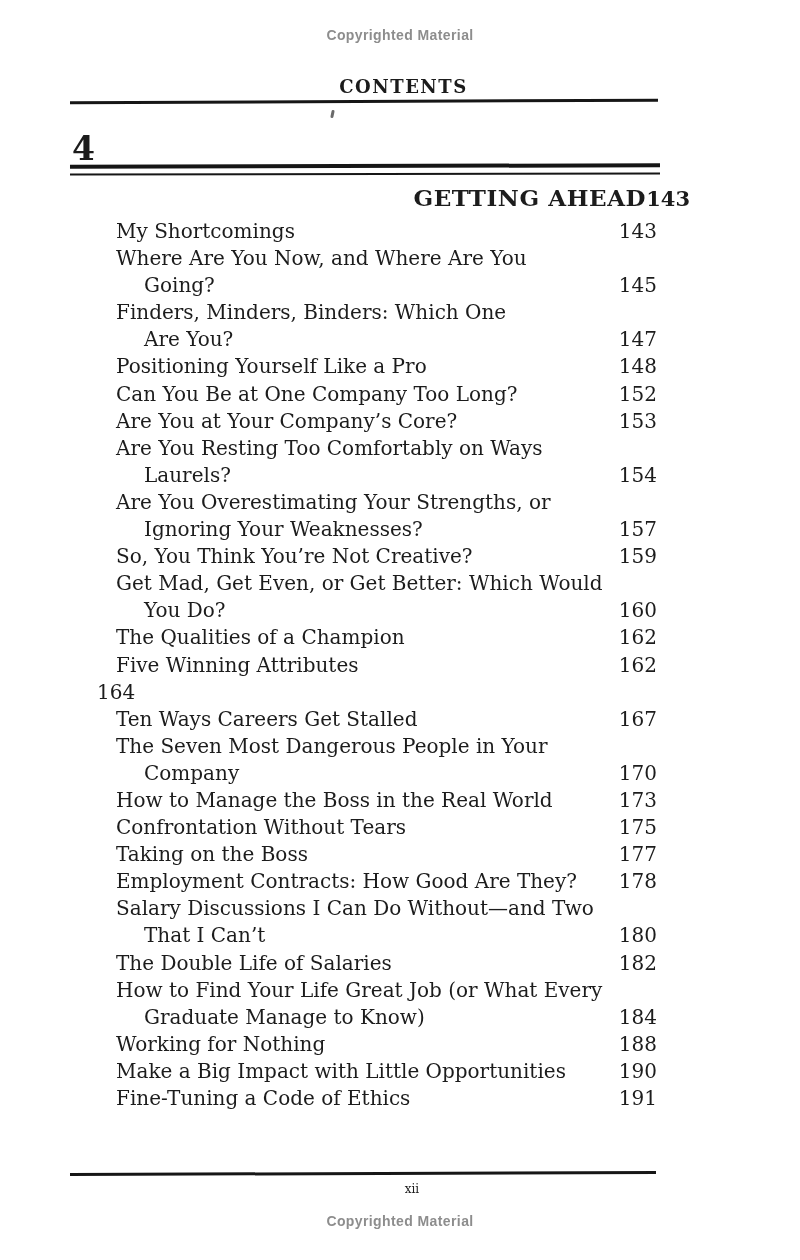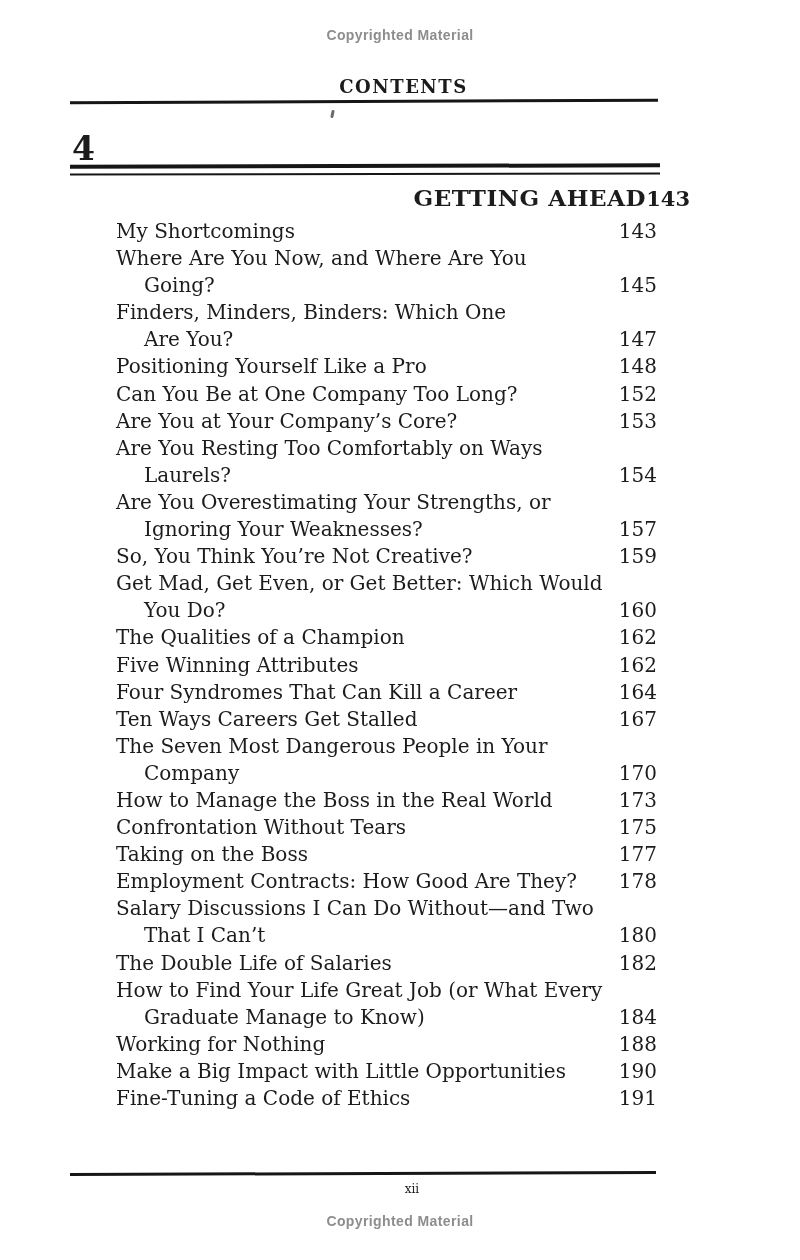--- a/index.html
+++ b/index.html
@@ -179,21 +179,20 @@
       </div>
       <div class="toc-row">
         <span class="toc-text">The Qualities of a Champion</span>
         <span class="toc-page">162</span>
       </div>
       <div class="toc-row">
         <span class="toc-text">Five Winning Attributes</span>
         <span class="toc-page">162</span>
       </div>
       <div class="toc-row">
-        <span class="toc-text">Four Syndromes That Can Kill a Career</span>
         <span class="toc-page">164</span>
       </div>
       <div class="toc-row">
         <span class="toc-text">Ten Ways Careers Get Stalled</span>
         <span class="toc-page">167</span>
       </div>
       <div class="toc-row">
         <span class="toc-text">The Seven Most Dangerous People in Your</span>
       </div>
       <div class="toc-row">

